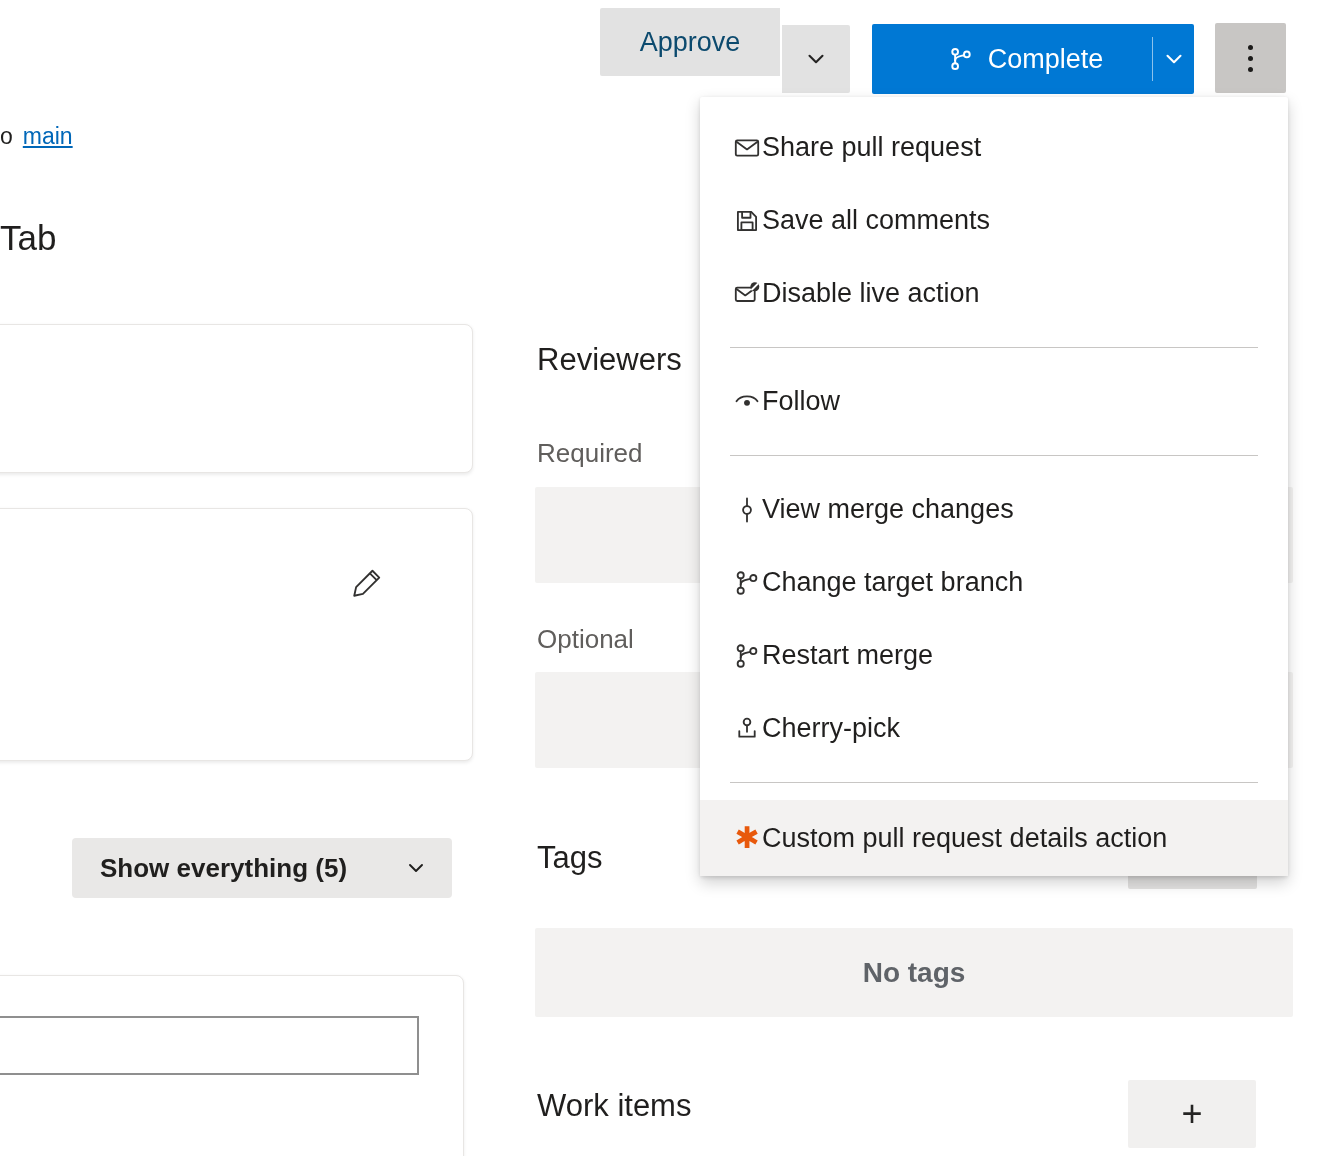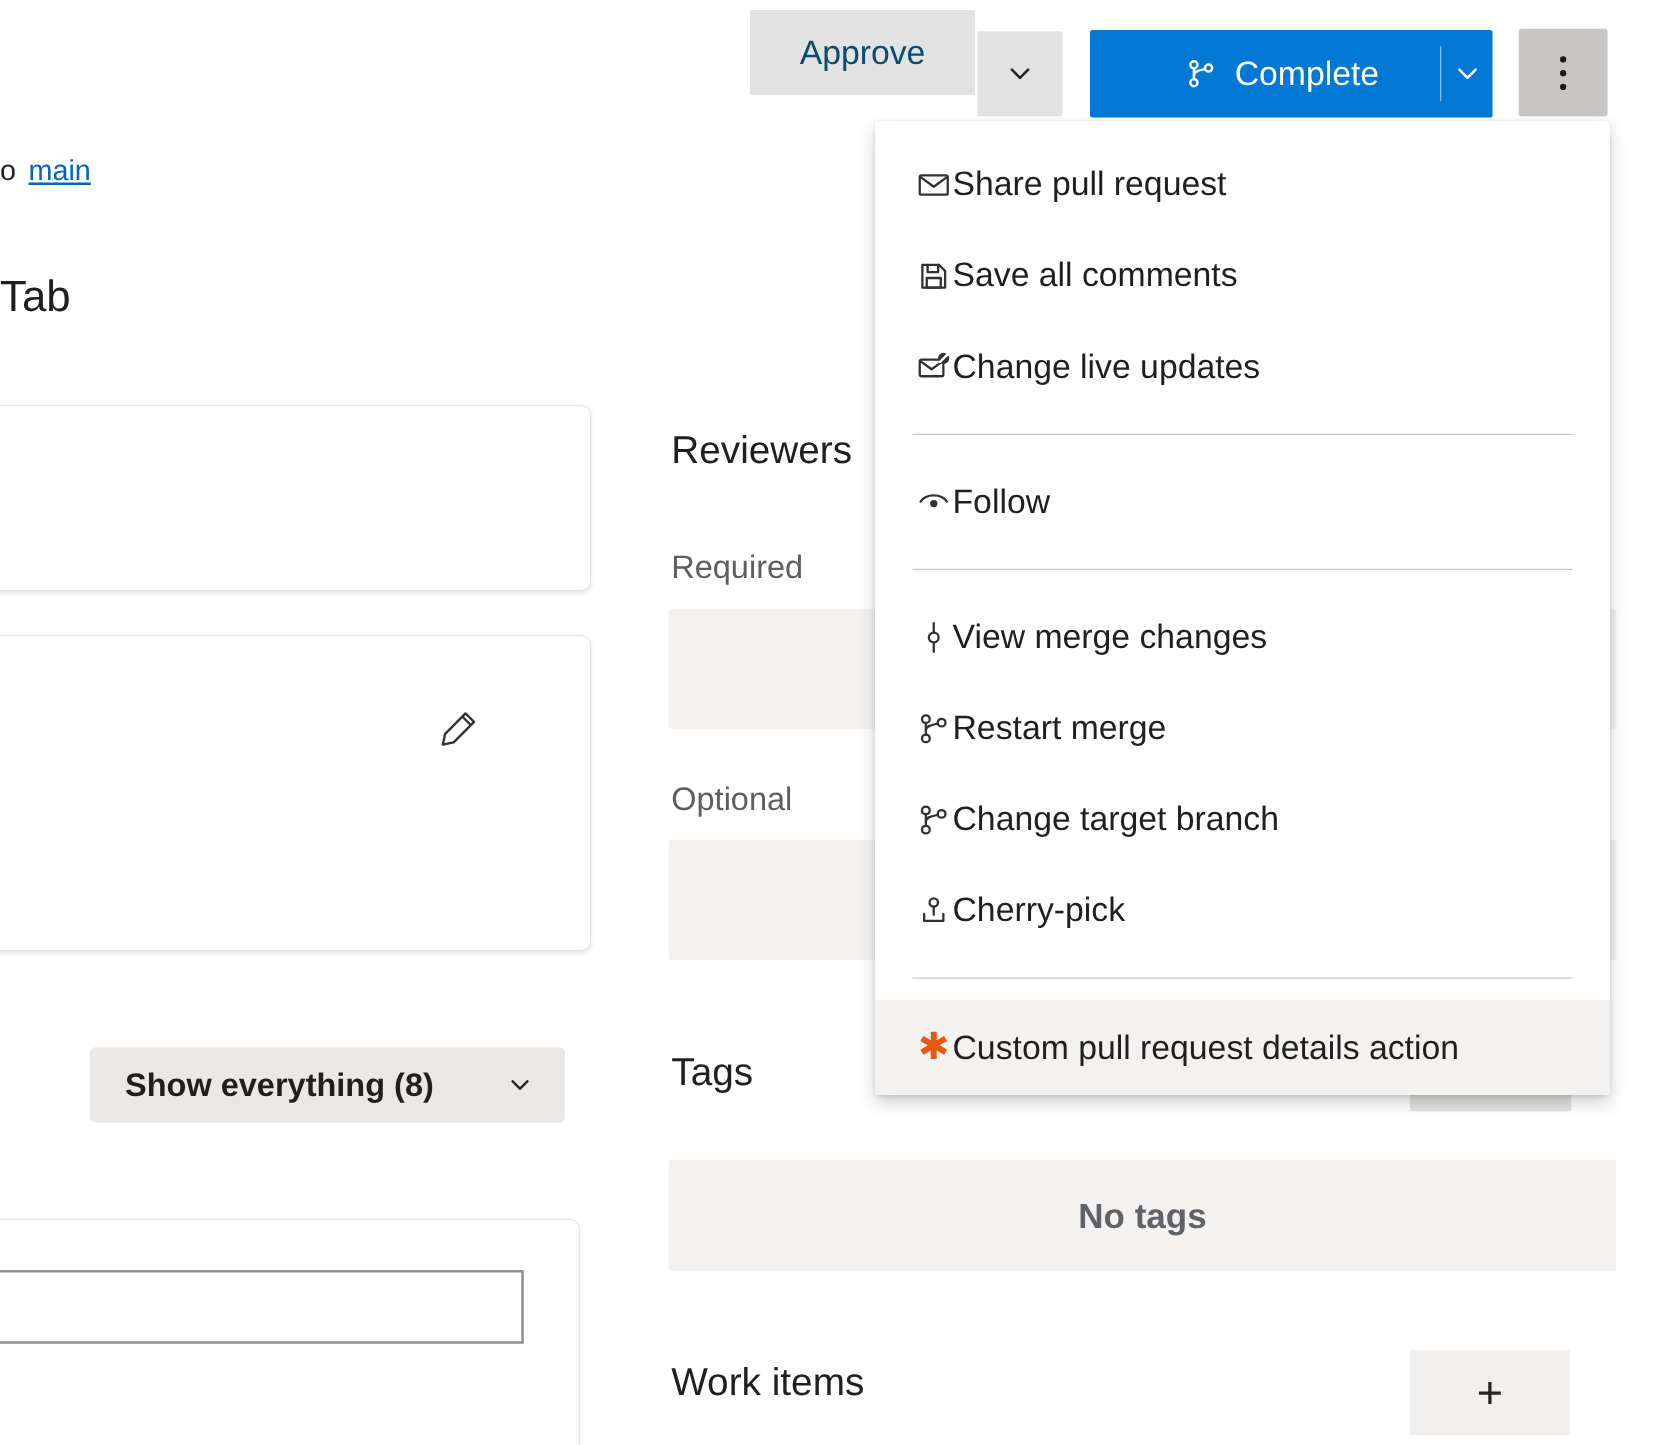--- a/index.html
+++ b/index.html
@@ -132,21 +132,21 @@
 <div class="abs pencil-button">
   <span>
     <svg width="34" height="34" viewBox="0 0 20 20">
       <path d="M13.2 2.8 l4 4 L7.6 16.4 l-5.1 1.1 1.1 -5.1 z"></path>
       <path d="M11.7 4.3 l4 4"></path>
     </svg>
   </span>
 </div>
 
 <div class="abs filter-button">
-  <span>Show everything (8)</span>
+  <span>Show everything (5)</span>
   <span class="chev">
     <svg width="24" height="24" viewBox="0 0 20 20">
         <path d="M5 7.5 L10 12.5 L15 7.5"></path>
       </svg>
   </span>
 </div>
 
 <div class="abs card card-3"></div>
 <input class="abs text-input" type="text" value="" style="">
 
@@ -192,21 +192,21 @@
 
   <div class="menu-item">
     <span class="menu-icon">
       <svg width="28" height="28" viewBox="0 0 20 20">
         <rect x="2" y="5.5" width="13.5" height="9.5" rx="1"></rect>
         <path d="M2.5 6.5 L8.75 11 L15 6.5"></path>
         <circle cx="15.6" cy="4.8" r="3.2" fill="currentColor" stroke="none"></circle>
         <path d="M13.6 6.8 L17.6 2.8" stroke="#ffffff" stroke-width="1.4"></path>
       </svg>
     </span>
-    <span>Change live updates</span>
+    <span>Disable live action</span>
   </div>
 
   <div class="menu-divider"></div>
 
   <div class="menu-item">
     <span class="menu-icon">
       <svg width="28" height="28" viewBox="0 0 20 20">
         <path d="M2.5 9.5 C5.5 4.8 14.5 4.8 17.5 9.5"></path>
         <circle cx="10" cy="10.6" r="2.1" fill="currentColor" stroke="none"></circle>
       </svg>
@@ -230,34 +230,34 @@
   <div class="menu-item">
     <span class="menu-icon">
       <svg width="28" height="28" viewBox="0 0 20 20">
         <circle cx="5.5" cy="4.5" r="2.2"></circle>
           <circle cx="5.5" cy="15.5" r="2.2"></circle>
           <circle cx="14.5" cy="6.5" r="2.2"></circle>
         <path d="M5.5 6.7 v6.6"></path>
           <path d="M5.5 11 c0 -3 4 -3.2 6.8 -3.9"></path>
       </svg>
     </span>
-    <span>Restart merge</span>
+    <span>Change target branch</span>
   </div>
 
   <div class="menu-item">
     <span class="menu-icon">
       <svg width="28" height="28" viewBox="0 0 20 20">
         <circle cx="5.5" cy="4.5" r="2.2"></circle>
           <circle cx="5.5" cy="15.5" r="2.2"></circle>
           <circle cx="14.5" cy="6.5" r="2.2"></circle>
         <path d="M5.5 6.7 v6.6"></path>
           <path d="M5.5 11 c0 -3 4 -3.2 6.8 -3.9"></path>
       </svg>
     </span>
-    <span>Change target branch</span>
+    <span>Restart merge</span>
   </div>
 
   <div class="menu-item">
     <span class="menu-icon">
       <svg width="28" height="28" viewBox="0 0 20 20">
         <circle cx="10" cy="5" r="2.4"></circle>
         <path d="M10 7.4 v4.6"></path>
         <path d="M4.5 11.5 v4 h11 v-4"></path>
       </svg>
     </span>

